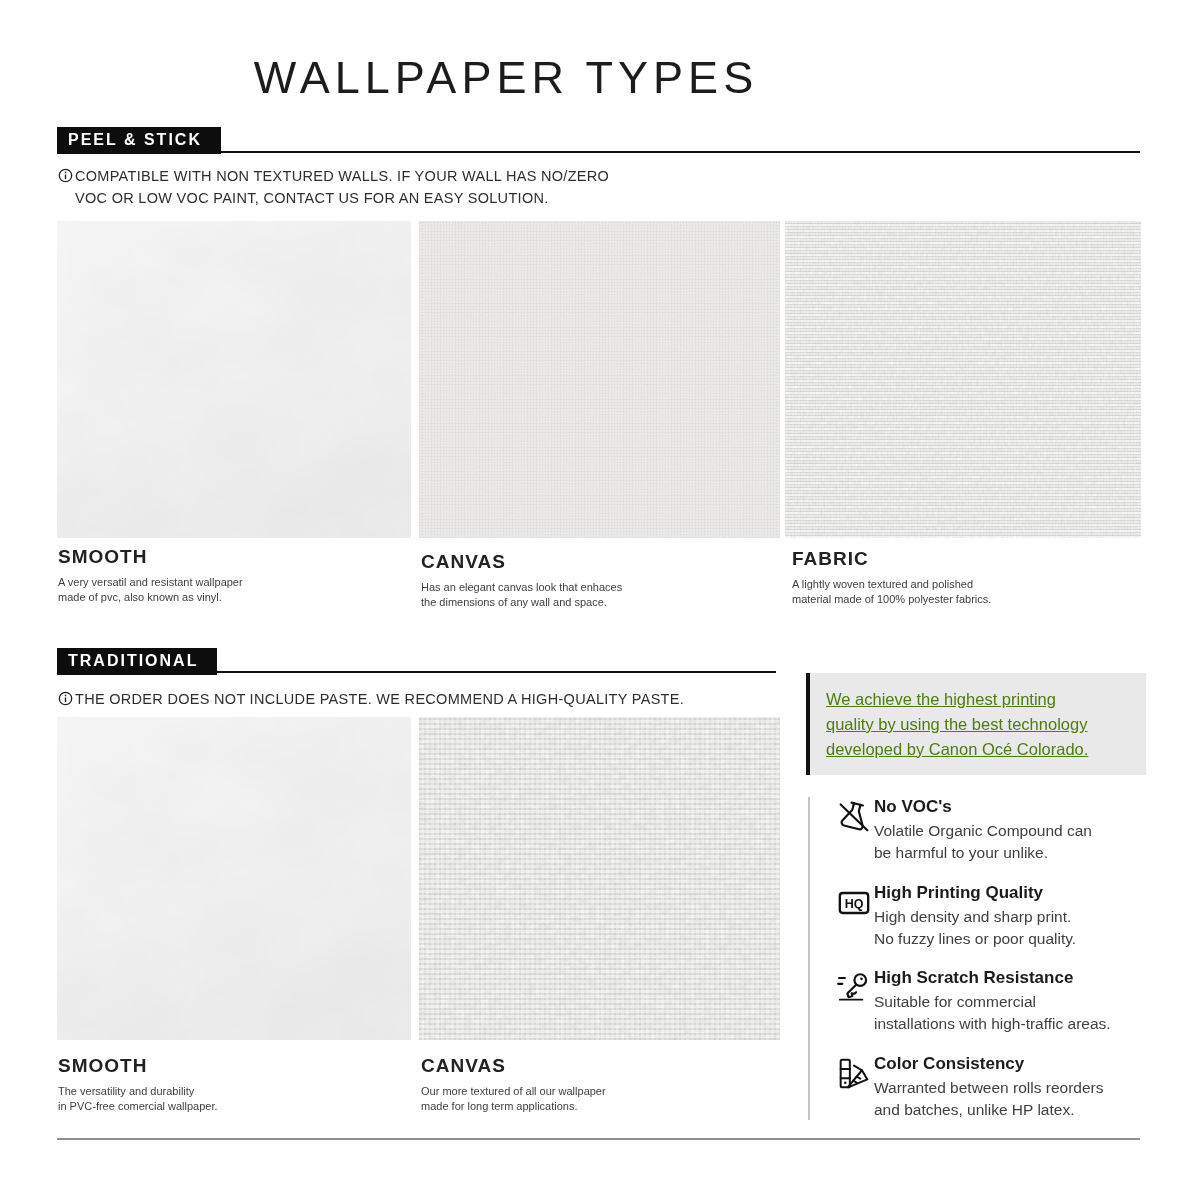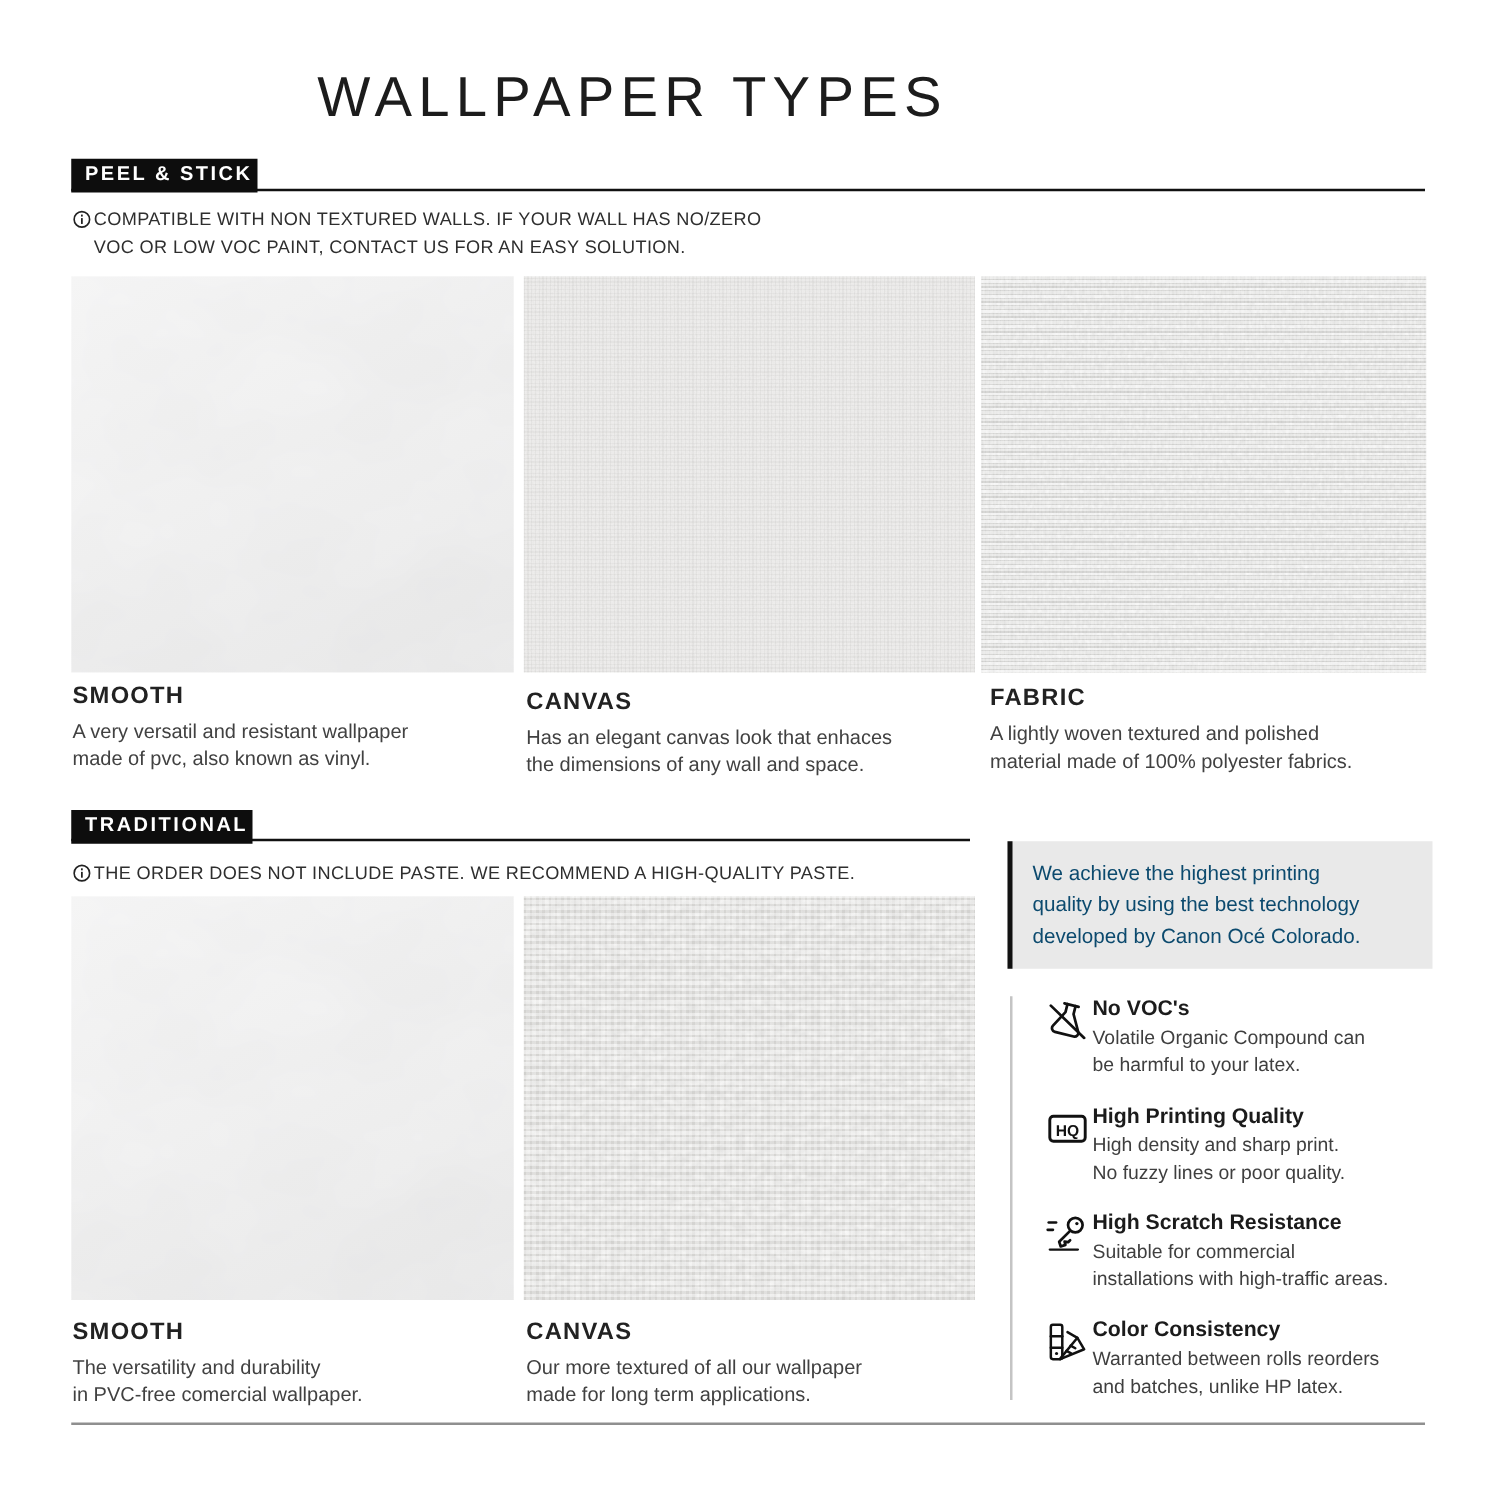--- a/index.html
+++ b/index.html
@@ -6,21 +6,21 @@
   .page {
     position:relative; width:1200px; height:1200px; background:#ffffff;
     font-family:"Liberation Sans", sans-serif; color:#1d1d1d; overflow:hidden;
   }
   .page-title {
     position:absolute; top:52px; left:0; width:1012px; text-align:center;
     font-size:45px; font-weight:500; letter-spacing:5px; color:#1c1c1c;
   }
   .section-badge {
     position:absolute; background:#0d0d0d; color:#ffffff; z-index:2;
-    font-size:16px; font-weight:700; letter-spacing:2px; padding:4px 4px 5px 11px;
+    font-size:16px; font-weight:700; letter-spacing:2px; padding:4px 19px 5px 11px;
   }
   .rule-dark { position:absolute; height:2px; background:#111111; }
   .rule-grey { position:absolute; height:2px; background:#8f8f8f; }
   .note { position:absolute; display:flex; align-items:flex-start; gap:2px; }
   .note .txt {
     font-size:14.5px; letter-spacing:0.3px; color:#2e2e2e; line-height:1.5;
     white-space:pre-line;
   }
   .note .ico { margin-top:2px; flex:0 0 auto; }
   .swatch { position:absolute; overflow:hidden; }
@@ -40,27 +40,27 @@
   }
   .texture-canvas-rough {
     background-color:#efeeec;
     background-image:
       repeating-linear-gradient(0deg, rgba(130,130,125,0.10) 0 2px, rgba(255,255,255,0.5) 2px 5px),
       repeating-linear-gradient(90deg, rgba(130,130,125,0.09) 0 2px, rgba(255,255,255,0.35) 2px 5px);
   }
   .caption { position:absolute; }
   .caption .name { font-size:19px; font-weight:600; letter-spacing:1px; color:#222222; }
   .caption .desc {
-    margin-top:7px; font-size:16px; color:#414141; line-height:1.35; white-space:pre-line;
+    margin-top:7px; font-size:11px; color:#414141; line-height:1.35; white-space:pre-line;
   }
   .quality-box {
     position:absolute; left:806px; top:673px; width:306px; min-height:69px;
     background:#e9e9e9; border-left:4px solid #111111; padding:14px 14px 14px 16px;
   }
-  .quality-box .txt { font-size:16.5px; line-height:1.5; color:#0c4a6e; white-space:pre-line; }
+  .quality-box .txt { font-size:16.5px; line-height:1.5; color:#4d7c0f; white-space:pre-line;text-decoration:underline; }
   .features-line { position:absolute; left:808px; top:797px; width:2px; height:323px; background:#c4c4c4; }
   .feature { position:absolute; left:834px; width:330px; display:flex; align-items:flex-start; }
   .feature .f-icon { flex:0 0 auto; width:40px; height:40px; }
   .feature .f-title { font-size:17px; font-weight:700; color:#1b1b1b; margin-bottom:3px; }
   .feature .f-desc { font-size:15.5px; color:#3f3f3f; line-height:1.4; white-space:pre-line; }
   .svgdefs { position:absolute; width:0; height:0; }
 </style>
 </head>
 <body>
 
@@ -186,21 +186,21 @@
         <g transform="rotate(14 24 24)">
           <path d="M20 8 v8 L11.5 31.5 a3.6 3.6 0 0 0 3.2 5.3 h18.6 a3.6 3.6 0 0 0 3.2-5.3 L28 16 V8"></path>
           <path d="M17 8 h14"></path>
         </g>
         <path d="M8 9 L40 40"></path>
       </svg>
     </span>
     <span>
       <div class="f-title">No VOC's</div>
       <div class="f-desc">Volatile Organic Compound can
-be harmful to your latex.</div>
+be harmful to your unlike.</div>
     </span>
   </div>
 
   <div class="feature" style="top:883px;">
     <span class="f-icon">
       <svg width="40" height="40" viewBox="0 0 48 48">
         <rect x="7" y="12" width="34" height="24" rx="3.5" fill="none" stroke="#111" stroke-width="2.8"></rect>
         <text x="24" y="30.5" text-anchor="middle" font-family="Liberation Sans, sans-serif" font-size="15" font-weight="bold" fill="#111">HQ</text>
       </svg>
     </span>

